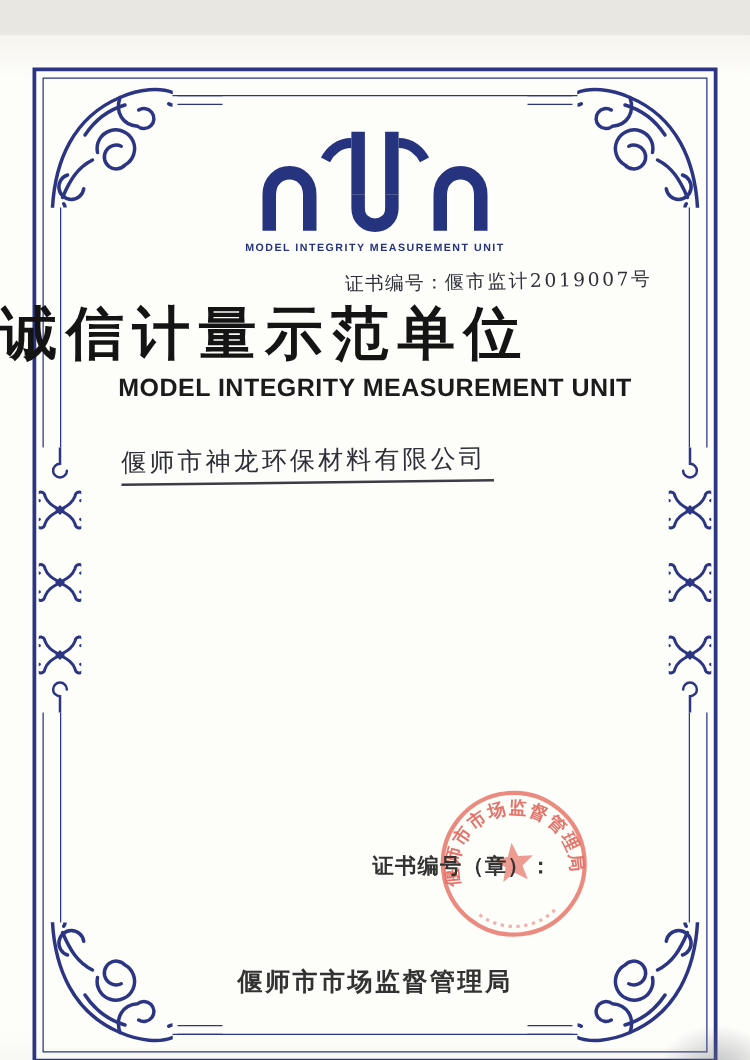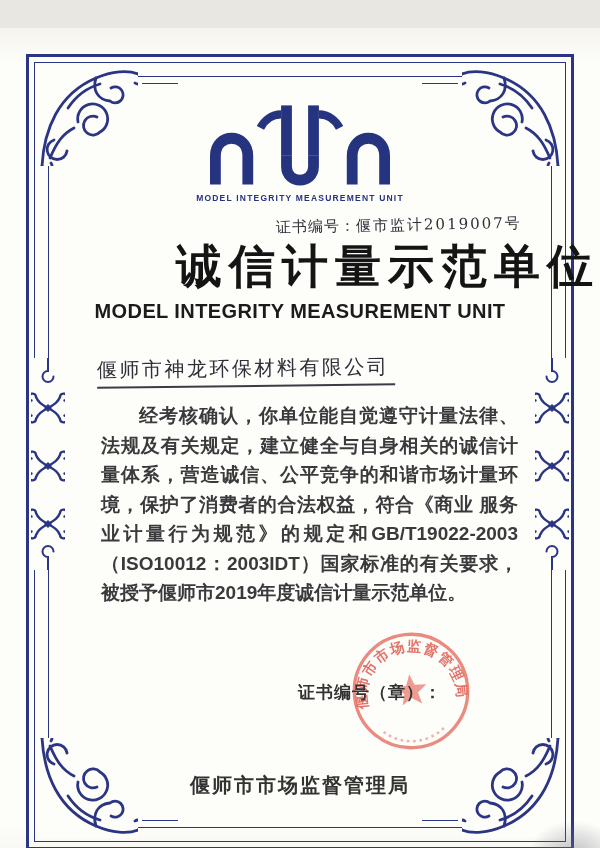--- a/index.html
+++ b/index.html
@@ -38,21 +38,21 @@
     letter-spacing:1.2px;font-family:"Liberation Sans",sans-serif;
   }
   
   .cert-no{
     position:absolute;top:188px;right:78px;font-size:15px;color:#2e2f38;
     transform:rotate(-1deg);letter-spacing:1px;font-family:"DejaVu Serif",serif;
   }
   .cert-no .hand{letter-spacing:2px;font-weight:500;}
   
   .title-zh{
-    position:absolute;top:212px;left:0;width:600px;text-align:right;
+    position:absolute;top:212px;left:0;width:600px;text-align:left;
     font-family:"Liberation Serif",serif;font-weight:900;color:#141414;
     font-size:46px;letter-spacing:7px;line-height:54px;white-space:nowrap;
   }
   .title-en{
     position:absolute;top:272px;left:0;width:600px;text-align:center;
     font-weight:800;color:#1b1b1b;font-size:20px;letter-spacing:0.4px;white-space:nowrap;
   }
   
   .company{
     position:absolute;top:327px;left:97px;width:298px;
@@ -185,21 +185,20 @@
 
   <div class="cert-no">
     <span>证书编号：</span><span class="hand">偃市监计2019007号</span>
   </div>
 
   <div class="title-zh">诚信计量示范单位</div>
   <div class="title-en">MODEL INTEGRITY MEASUREMENT UNIT</div>
 
   <div class="company">偃师市神龙环保材料有限公司</div>
 
-  <div class="body-text">经考核确认，你单位能自觉遵守计量法律、法规及有关规定，建立健全与自身相关的诚信计量体系，营造诚信、公平竞争的和谐市场计量环境，保护了消费者的合法权益，符合《商业 服务业计量行为规范》的规定和GB/T19022-2003（ISO10012：2003IDT）国家标准的有关要求，被授予偃师市2019年度诚信计量示范单位。</div>
 
   <div class="issuer-line">证书编号（章）：</div>
 
   <div class="seal">
     <svg viewBox="0 0 120 120">
       <circle cx="60" cy="60" r="54" fill="none" stroke="#ec8177" stroke-width="3.2"></circle>
       <path d="M60,44 L64,54.5 L75.2,55.1 L66.5,62.1 L69.4,72.9 L60,66.8 L50.6,72.9 L53.5,62.1 L44.8,55.1 L56,54.5 Z" fill="#ec8177" opacity="0.85"></path>
       <defs>
         <path id="sealTextArc" d="M18,74 A43,43 0 1 1 102,74" fill="none"></path>
       </defs>

